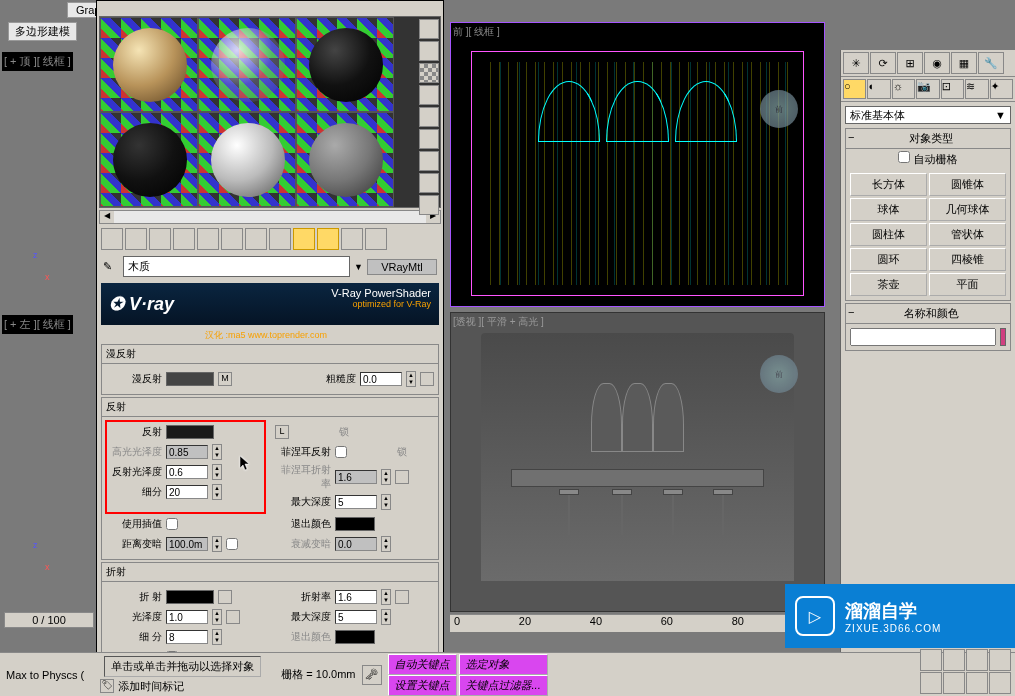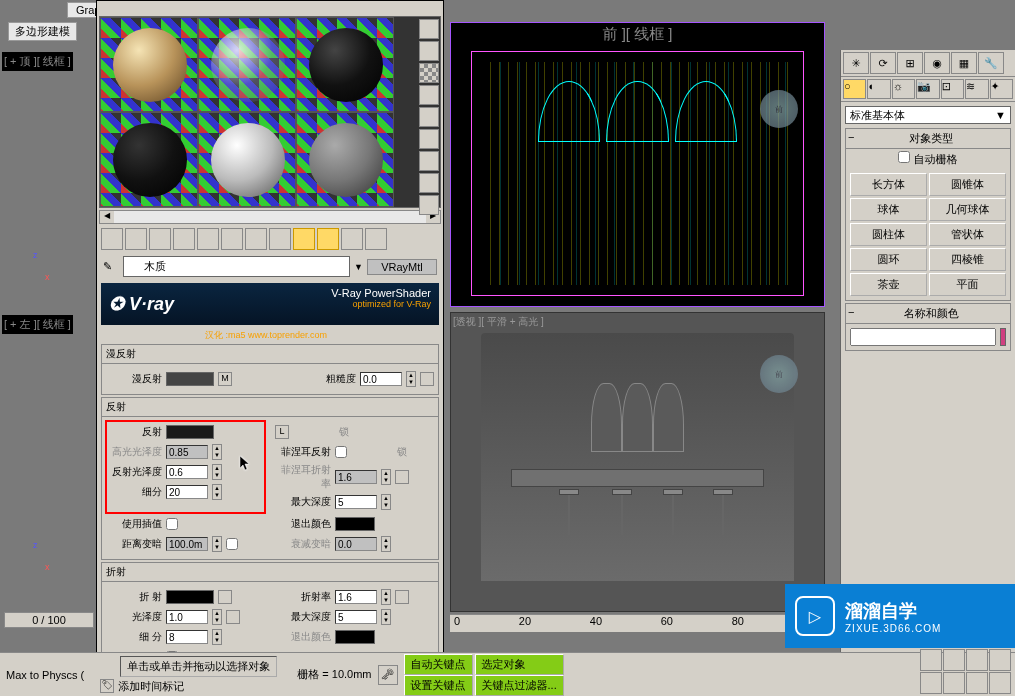--- a/index.html
+++ b/index.html
@@ -45,21 +45,21 @@
 .mat-hscroll { height: 14px; margin: 0 2px; background: #d4d0c8; border: 1px solid #888; display: flex; }
 .mat-hscroll .arr { width: 14px; text-align: center; font-size: 8px; }
 .mat-hscroll .track { flex: 1; background: #e8e8e8; }
 
 .mat-toolbar { padding: 4px; display: flex; gap: 2px; flex-wrap: wrap; }
 .mat-toolbar .tool { width: 22px; height: 22px; background: #d4d0c8; border: 1px solid #888; }
 .mat-toolbar .tool.on { background: #ffd966; border: 1px solid #cc9900; }
 
 .mat-name-row { padding: 2px 6px; display: flex; align-items: center; gap: 4px; }
 .mat-name-row .dropper { width: 16px; }
-.mat-name-row select, .mat-name-row .name-field { flex: 1; background: #fff; border: 1px solid #666; height: 21px; padding: 0 20px; }
+.mat-name-row select, .mat-name-row .name-field { flex: 1; background: #fff; border: 1px solid #666; height: 21px; padding: 0 4px; }
 .mat-name-row .type-btn { width: 70px; }
 
 .vray-banner { margin: 4px; height: 42px; background: linear-gradient(#0a2540,#051425); color: #fff; display: flex; align-items: center; padding: 0 8px; position: relative; }
 .vray-logo { font-size: 18px; font-weight: bold; font-style: italic; }
 .vray-text { position: absolute; right: 8px; top: 4px; text-align: right; font-size: 10px; }
 .vray-sub { color: #f7a000; font-size: 9px; }
 .vray-cn { color: #f7a000; font-size: 9px; text-align: center; padding-right: 8px; }
 
 .rollout { margin: 2px 4px; border: 1px solid #888; }
 .rollout-hdr { background: #d4d0c8; padding: 2px 4px; border-bottom: 1px solid #888; font-size: 10px; }
@@ -69,21 +69,21 @@
 .param-row .lbl-r { width: 56px; text-align: right; font-size: 10px; color: #888; }
 .num-field { width: 42px; height: 14px; background: #fff; border: 1px inset #888; padding: 0 2px; font-size: 10px; }
 .chk { width: 12px; height: 12px; }
 .hl-red { outline: 2px solid red; outline-offset: -1px; }
 .param-cols { display: flex; gap: 10px; }
 .param-col { flex: 1; }
 
 
 .vp-top { position: absolute; left: 450px; top: 22px; width: 375px; height: 285px; background: #000; border: 1px solid #a555ff; }
 .vp-front-inner { position: absolute; left: 20px; top: 28px; right: 20px; bottom: 10px; border: 1px solid #f5f; }
-.vp-top-label { color: #888; padding: 2px; font-size: 15px; text-align: center; }
+.vp-top-label { color: #888; padding: 2px; font-size: 10px; }
 .vp-lines { position: absolute; inset: 10px; }
 .vp-lines::before { content: ""; position: absolute; inset: 0; background:
   repeating-linear-gradient(90deg, transparent 0 8px, rgba(255,255,0,0.25) 8px 9px),
   repeating-linear-gradient(90deg, transparent 0 18px, rgba(0,255,255,0.2) 18px 19px); }
 .vp-arches { position: absolute; left: 20%; right: 20%; top: 12%; height: 25%; display: flex; gap: 6px; }
 .vp-arches span { flex: 1; border: 1px solid #0ff; border-top-left-radius: 50% 100%; border-top-right-radius: 50% 100%; }
 
 .vp-persp { position: absolute; left: 450px; top: 312px; width: 375px; height: 300px; background: #555; border: 1px solid #333; }
 .vp-persp-label { color: #999; padding: 2px; font-size: 10px; }
 .scene { position: absolute; inset: 20px 30px 30px 30px; background: linear-gradient(#4a4a4a,#6b6b6b); border-radius: 4px 4px 0 0; }
@@ -112,24 +112,24 @@
 .obj-grid { display: grid; grid-template-columns: 1fr 1fr; gap: 2px; padding: 4px; }
 .obj-btn { background: #d4d0c8; border: 1px outset #fff; padding: 3px 2px; text-align: center; cursor: pointer; }
 .autogrid { text-align: center; padding: 2px; }
 .name-color { padding: 4px; display: flex; gap: 4px; }
 .name-color input { flex: 1; height: 18px; }
 .color-sw { width: 20px; height: 18px; background: #d04080; border: 1px solid #666; }
 .ruler { position: absolute; left: 450px; right: 190px; bottom: 64px; height: 18px; background: #d4d0c8; border-top: 1px solid #888; font-size: 9px; }
 .ruler-ticks { display: flex; justify-content: space-between; padding: 0 4px; }
 .status-bar { position: absolute; left: 0; right: 0; bottom: 0; height: 44px; background: #d4d0c8; border-top: 1px solid #888; display: flex; align-items: center; font-size: 10px; }
 .status-left { padding: 2px 6px; }
-.status-prompt { padding: 2px 6px; border: 1px inset #aaa; background: #d4d0c8; margin-left: 20px; }
+.status-prompt { padding: 2px 6px; border: 1px inset #aaa; background: #d4d0c8; margin-left: 4px; }
 .status-mid { display: flex; align-items: center; gap: 6px; margin-left: 20px; }
 .key-btns { display: flex; gap: 2px; }
-.key-btn { padding: 2px 6px; background: #84cc16; border: 1px outset #fff; }
+.key-btn { padding: 2px 6px; background: #d946ef; border: 1px outset #fff; font-style: italic; }
 .lock-icon { width: 20px; height: 20px; border: 1px solid #888; display: flex; align-items: center; justify-content: center; }
 .nav-tools { position: absolute; right: 4px; bottom: 2px; display: grid; grid-template-columns: repeat(4,22px); gap: 1px; }
 .nav-tools .tool { width: 22px; height: 22px; background: #d4d0c8; border: 1px solid #888; }
 
 .time-left { position: absolute; left: 4px; bottom: 68px; width: 90px; }
 .time-slider { height: 16px; background: #d4d0c8; border: 1px solid #888; display: flex; align-items: center; }
 
 
 .watermark { position: absolute; right: 0; bottom: 48px; width: 230px; height: 64px; background: #0a7fd4; display: flex; align-items: center; padding: 0 10px; gap: 10px; }
 .wm-icon { width: 40px; height: 40px; border: 2px solid #fff; border-radius: 8px; display: flex; align-items: center; justify-content: center; color: #fff; font-size: 16px; }

